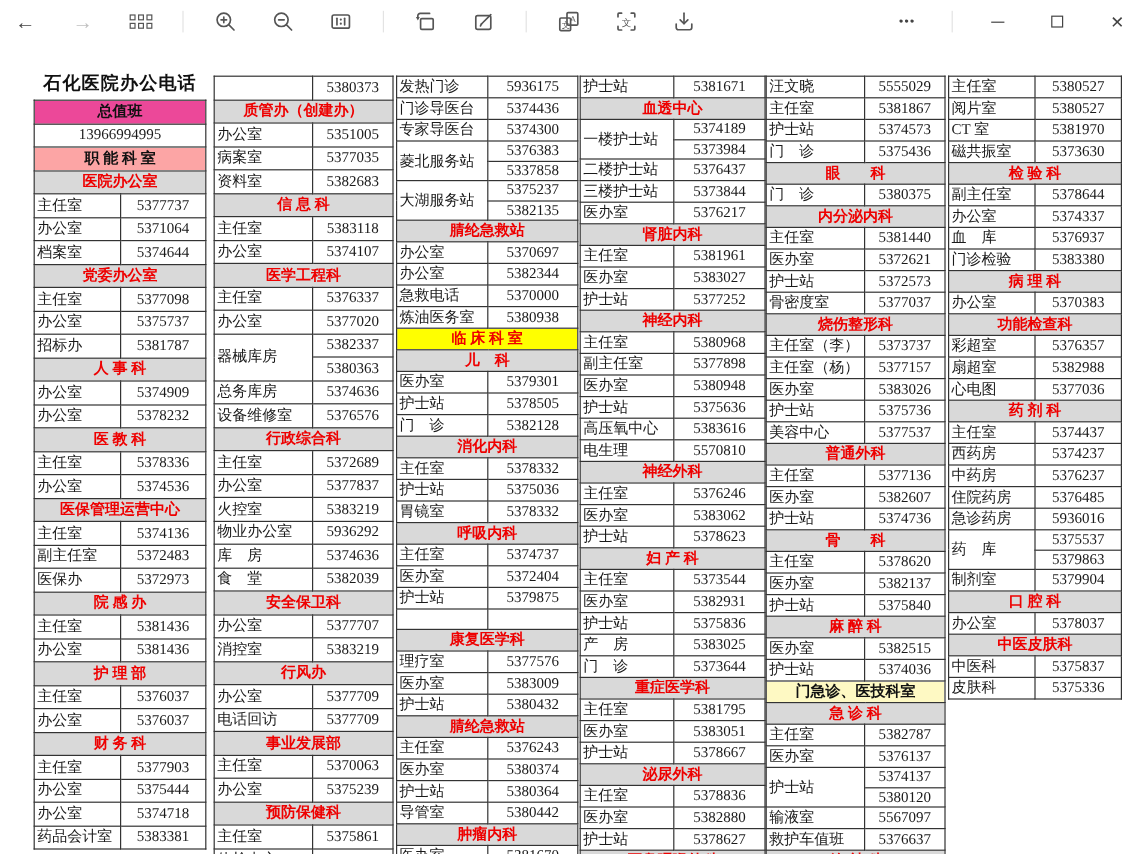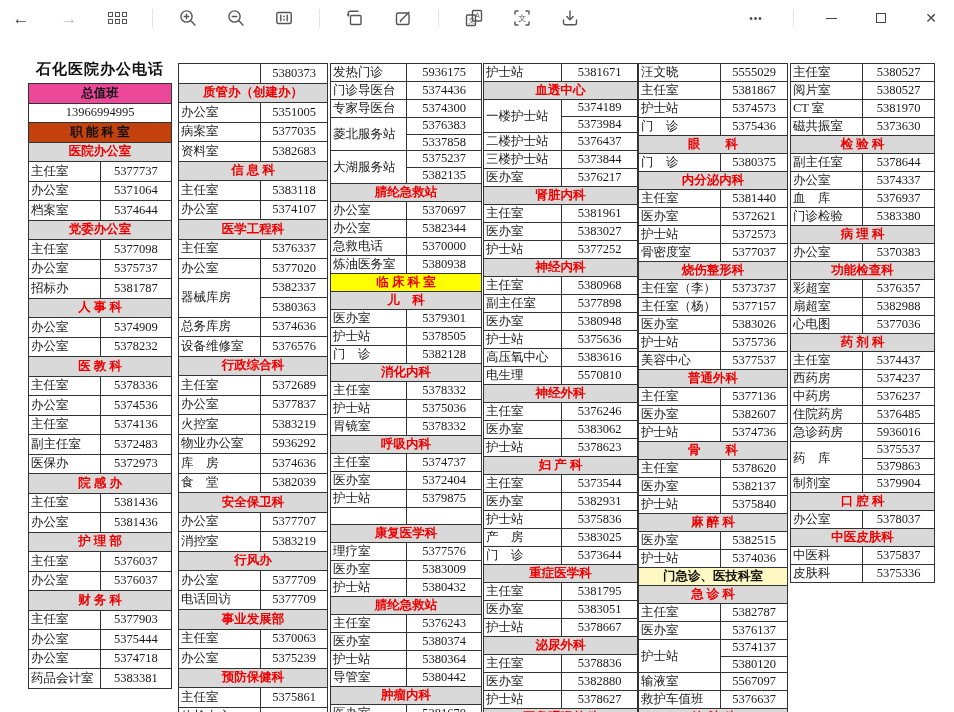--- a/index.html
+++ b/index.html
@@ -43,21 +43,21 @@
   table.dir { border-collapse:collapse; width:100%; table-layout:fixed;
     font-family:"Liberation Serif","DejaVu Serif",serif; }
   table.dir td { border:1px solid #333; height:var(--rh); padding:0 2px;
     font-size:12.5px; color:#1a1a1a; white-space:nowrap; overflow:hidden; }
   td.lbl { text-align:left; padding-left:4px; }
   td.num { text-align:center; font-size:13px; }
   td.full { text-align:center; font-size:13px; }
   td.hd { text-align:center; font-weight:bold; font-size:13px; }
   td.hd.gray   { background:#d9d9d9; color:#ee0000; }
   td.hd.orange { background:#ec4899; color:#111;font-family:Liberation Serif, serif; }
-  td.hd.green  { background:#c2410c; color:#111; }
+  td.hd.green  { background:#fca5a5; color:#111; }
   td.hd.yellow { background:#ffff00; color:#ee0000; }
   td.hd.purple { background:#fef9c3; color:#111; }
   .c1 td.lbl { width:78px; } .c2 td.lbl { width:82px; }
   .c3 td.lbl { width:76px; } .c4 td.lbl { width:78px; }
   .c5 td.lbl { width:82px; } .c6 td.lbl { width:72px; }
 </style>
 </head>
 <body>
 
 <div class="window">
@@ -223,20 +223,23 @@
               </tr>
               <tr>
                 <td class="lbl">主任室</td>
                 <td class="num">5378336</td>
               </tr>
               <tr>
                 <td class="lbl">办公室</td>
                 <td class="num">5374536</td>
               </tr>
               <tr>
+                <td class="hd gray" colspan="2">医保管理运营中心</td>
+              </tr>
+              <tr>
                 <td class="lbl">主任室</td>
                 <td class="num">5374136</td>
               </tr>
               <tr>
                 <td class="lbl">副主任室</td>
                 <td class="num">5372483</td>
               </tr>
               <tr>
                 <td class="lbl">医保办</td>
                 <td class="num">5372973</td>

